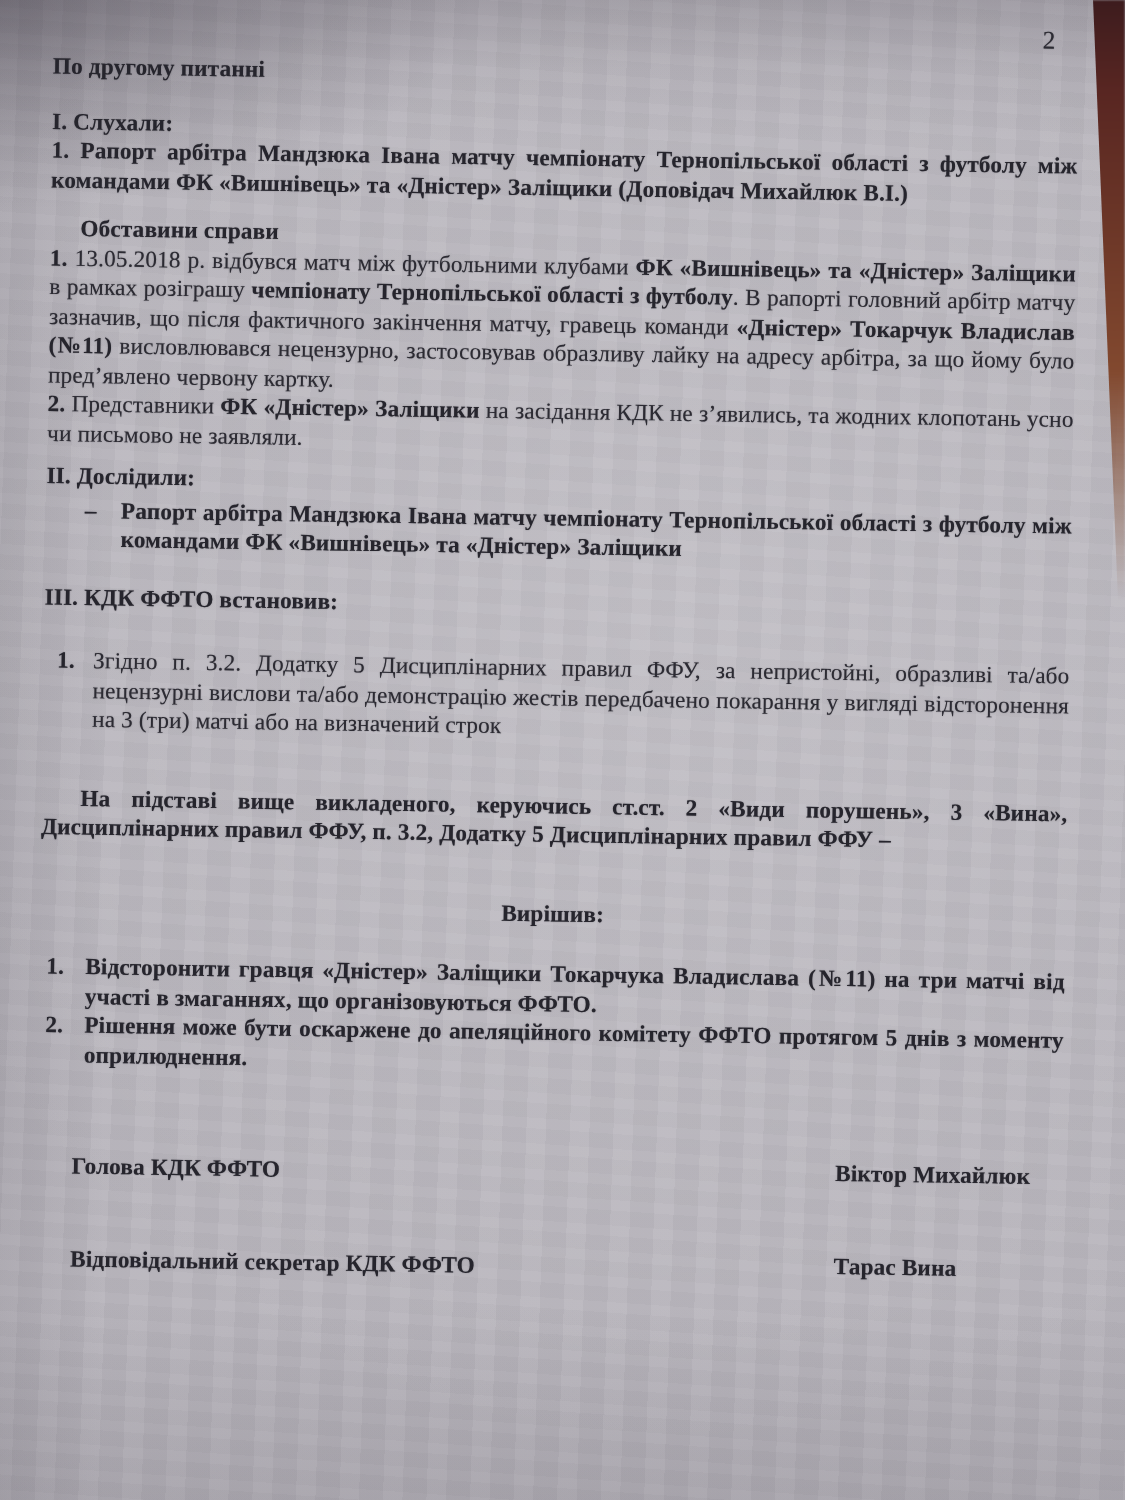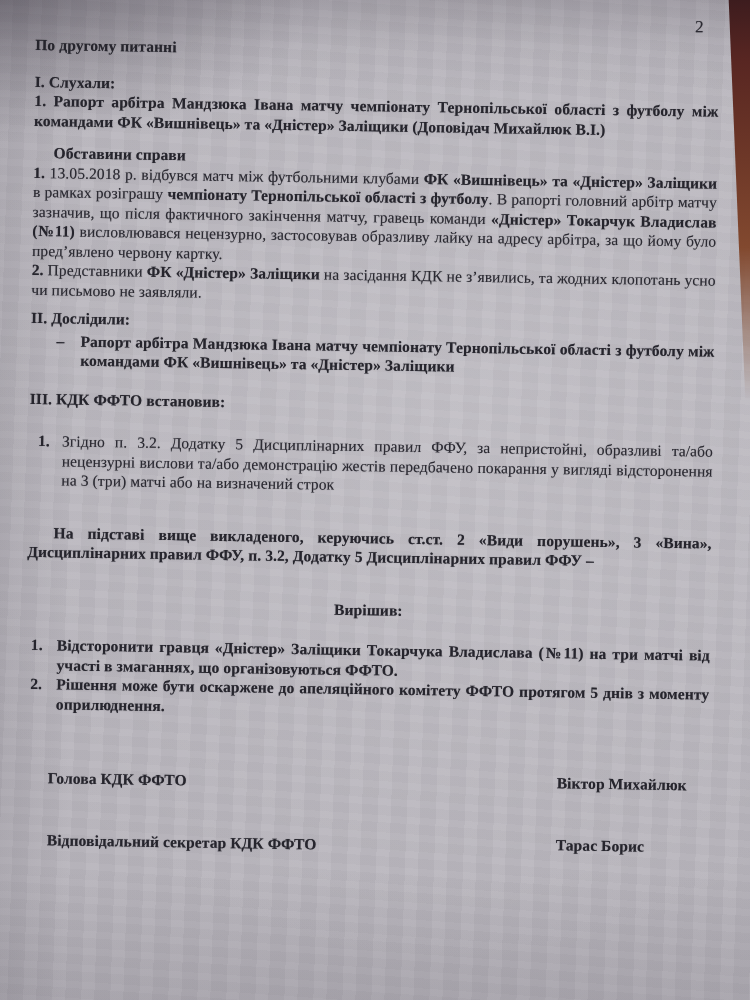--- a/index.html
+++ b/index.html
@@ -111,16 +111,16 @@
         <span class="txt">Рішення може бути оскаржене до апеляційного комітету ФФТО протягом 5 днів з моменту оприлюднення.</span>
       </div>
     </div>
 
     <div class="sig-row first">
       <span class="sig-role">Голова КДК ФФТО</span>
       <span class="sig-name">Віктор Михайлюк</span>
     </div>
     <div class="sig-row second">
       <span class="sig-role">Відповідальний секретар КДК ФФТО</span>
-      <span class="sig-name">Тарас Борис</span>
+      <span class="sig-name">Тарас Вина</span>
     </div>
   </div>
 </div>
 
 </body></html>

